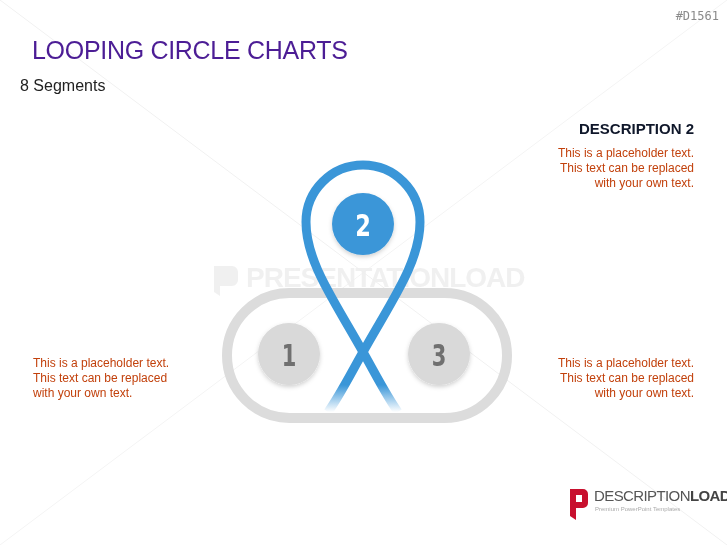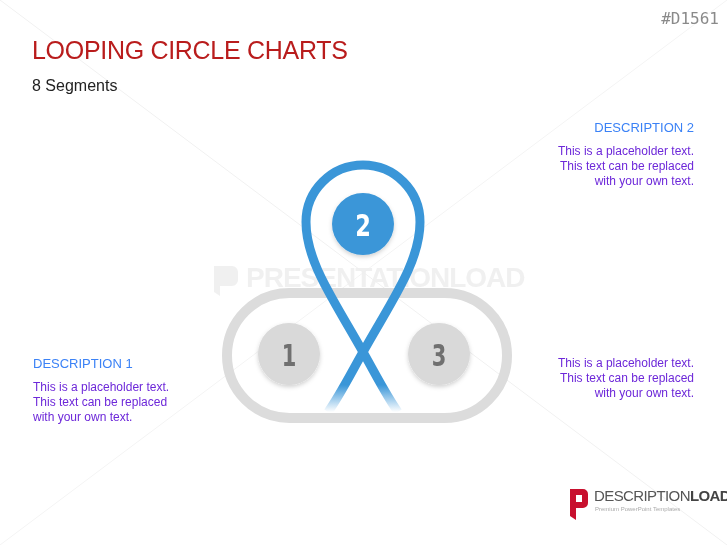--- a/index.html
+++ b/index.html
@@ -1,24 +1,24 @@
 <!DOCTYPE html>
 <html><head>
 <meta charset="utf-8">
 <style>
   html, body { margin: 0; padding: 0; background: #ffffff; }
   body { width: 727px; height: 545px; position: relative; overflow: hidden;
          font-family: "Liberation Sans", "DejaVu Sans", sans-serif; color: #111; }
   .slide-id { position: absolute; right: 8px; top: 9px; font-family: "DejaVu Sans Mono", monospace;
-              font-size: 16px; color: #8a8a8a; text-align: center; }
-  .title { position: absolute; left: 32px; top: 36px; font-size: 25px; letter-spacing: -0.3px; color: #b91c1c; }
-  .subtitle { position: absolute; left: 32px; top: 77px; font-size: 16px; color: #222; }
+              font-size: 12px; color: #8a8a8a; text-align: center; }
+  .title { position: absolute; left: 32px; top: 36px; font-size: 25px; letter-spacing: -0.3px; color: #4c1d95; }
+  .subtitle { position: absolute; left: 20px; top: 77px; font-size: 16px; color: #222; }
   .desc { position: absolute; width: 190px; }
-  .desc h3 { margin: 0 0 9px 0; font-weight: normal; font-size: 13px; color: #3b82f6; }
-  .desc p { margin: 0; font-size: 12px; line-height: 15px; color: #6d28d9; }
+  .desc h3 { margin: 0 0 9px 0; font-weight: bold; font-size: 15px; color: #0f172a; }
+  .desc p { margin: 0; font-size: 12px; line-height: 15px; color: #c2410c; }
   .desc.right { text-align: right; }
   .diagram { position: absolute; left: 0; top: 0; }
   .logo { position: absolute; left: 568px; top: 485px; width: 160px; height: 40px; }
   .logo-text { position: absolute; left: 26px; top: 2px; font-size: 15px; color: #555; letter-spacing: -0.6px; }
   .logo-text b { color: #444; }
   .logo-tag { position: absolute; left: 27px; top: 21px; font-size: 6px; color: #aaa; }
   .diag-lines { position: absolute; left: 0; top: 0; }
 </style>
 </head>
 <body>
@@ -80,21 +80,20 @@
 <div class="desc right" style="left:504px; top:120px;">
   <h3>DESCRIPTION 2</h3>
   <p>
     <span>This is a placeholder text.</span><br>
     <span>This text can be replaced</span><br>
     <span>with your own text.</span>
   </p>
 </div>
 
 <div class="desc" style="left:33px; top:356px;">
-  <h3>DESCRIPTION 1</h3>
   <p>
     <span>This is a placeholder text.</span><br>
     <span>This text can be replaced</span><br>
     <span>with your own text.</span>
   </p>
 </div>
 
 <div class="desc right" style="left:504px; top:356px;">
   <p>
     <span>This is a placeholder text.</span><br>

